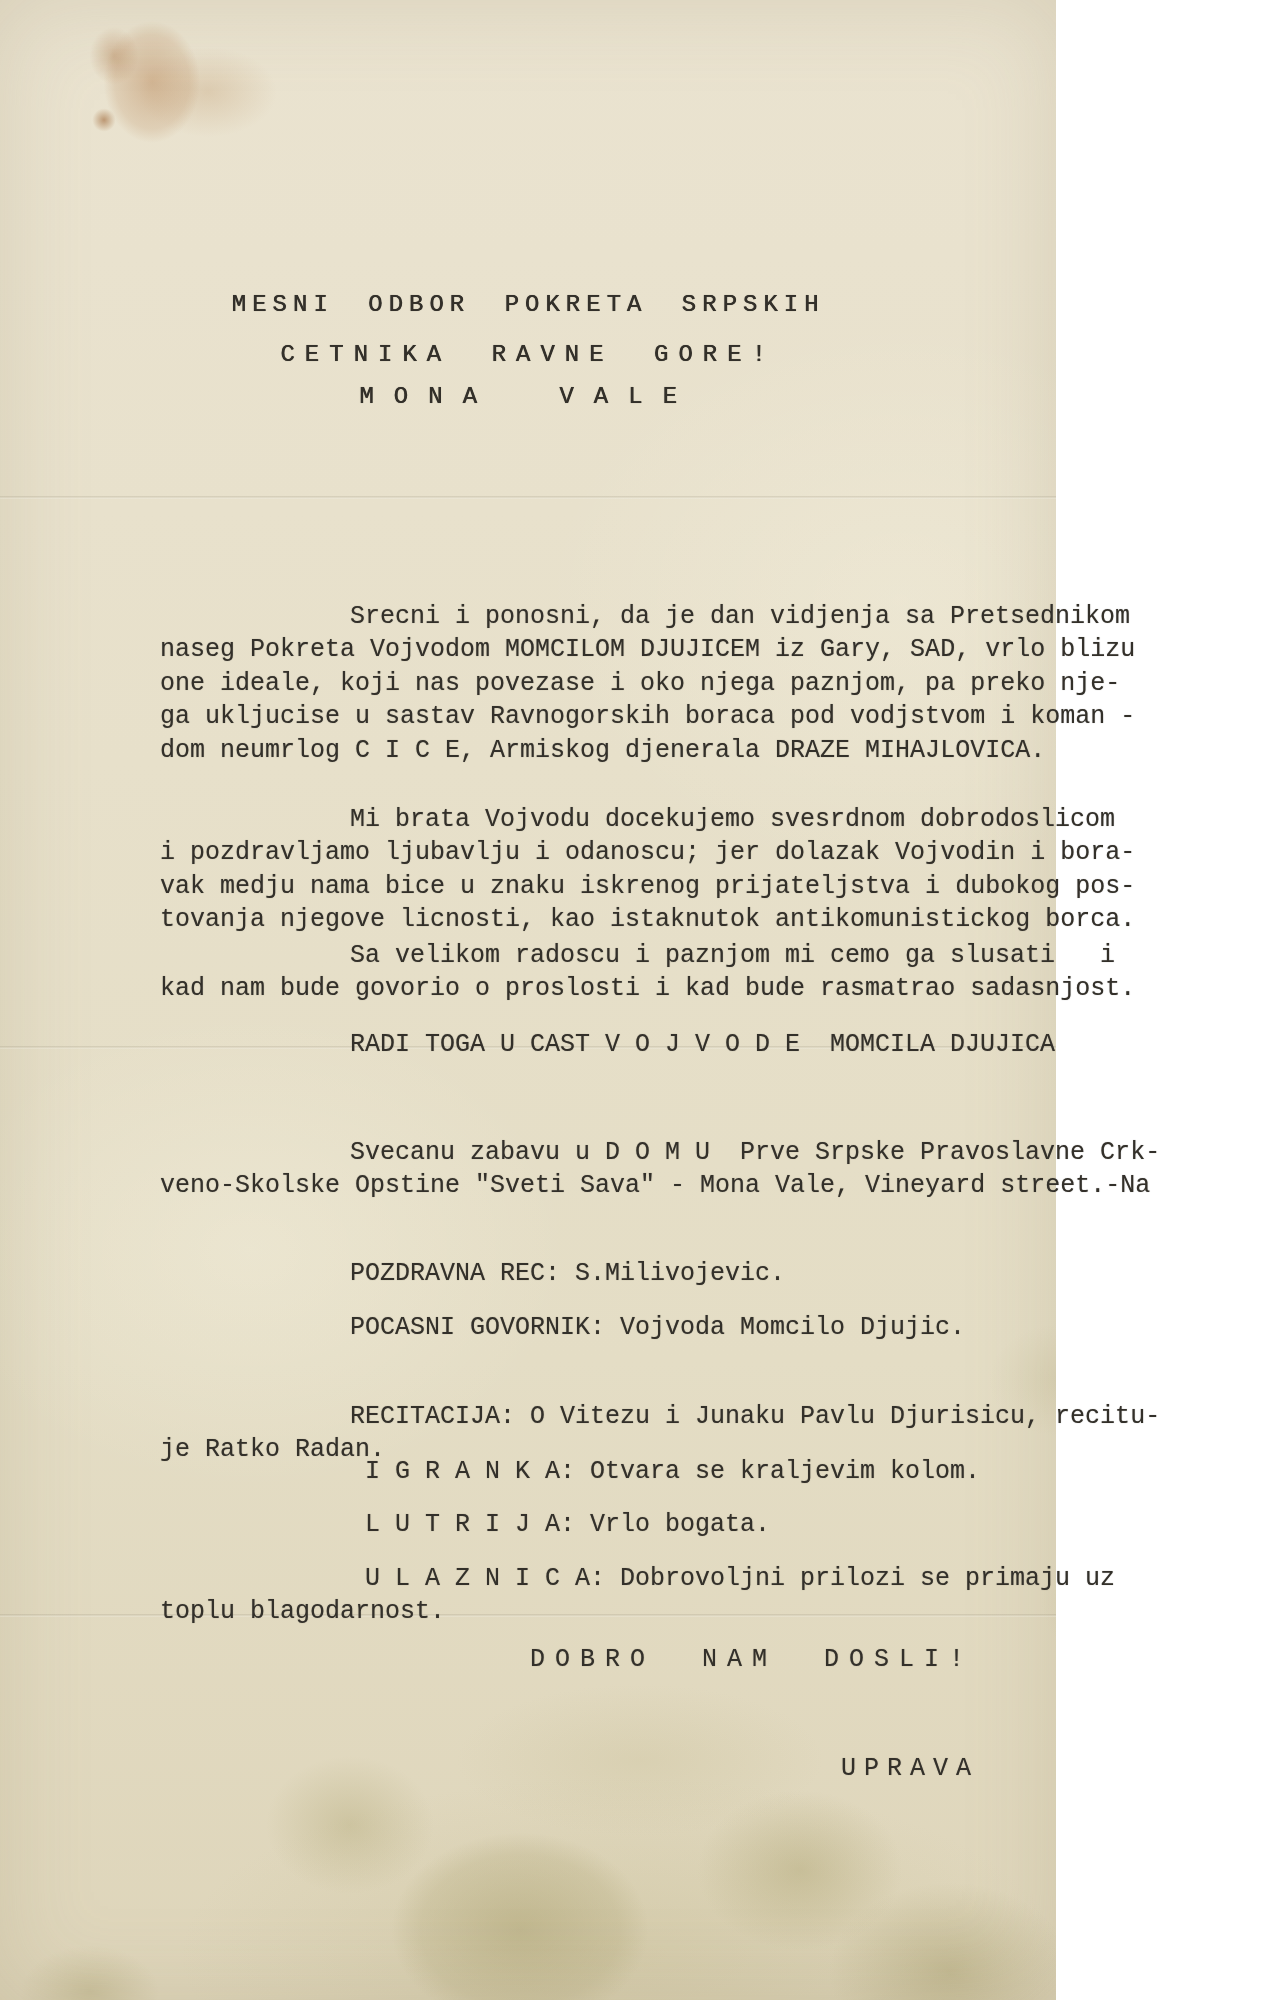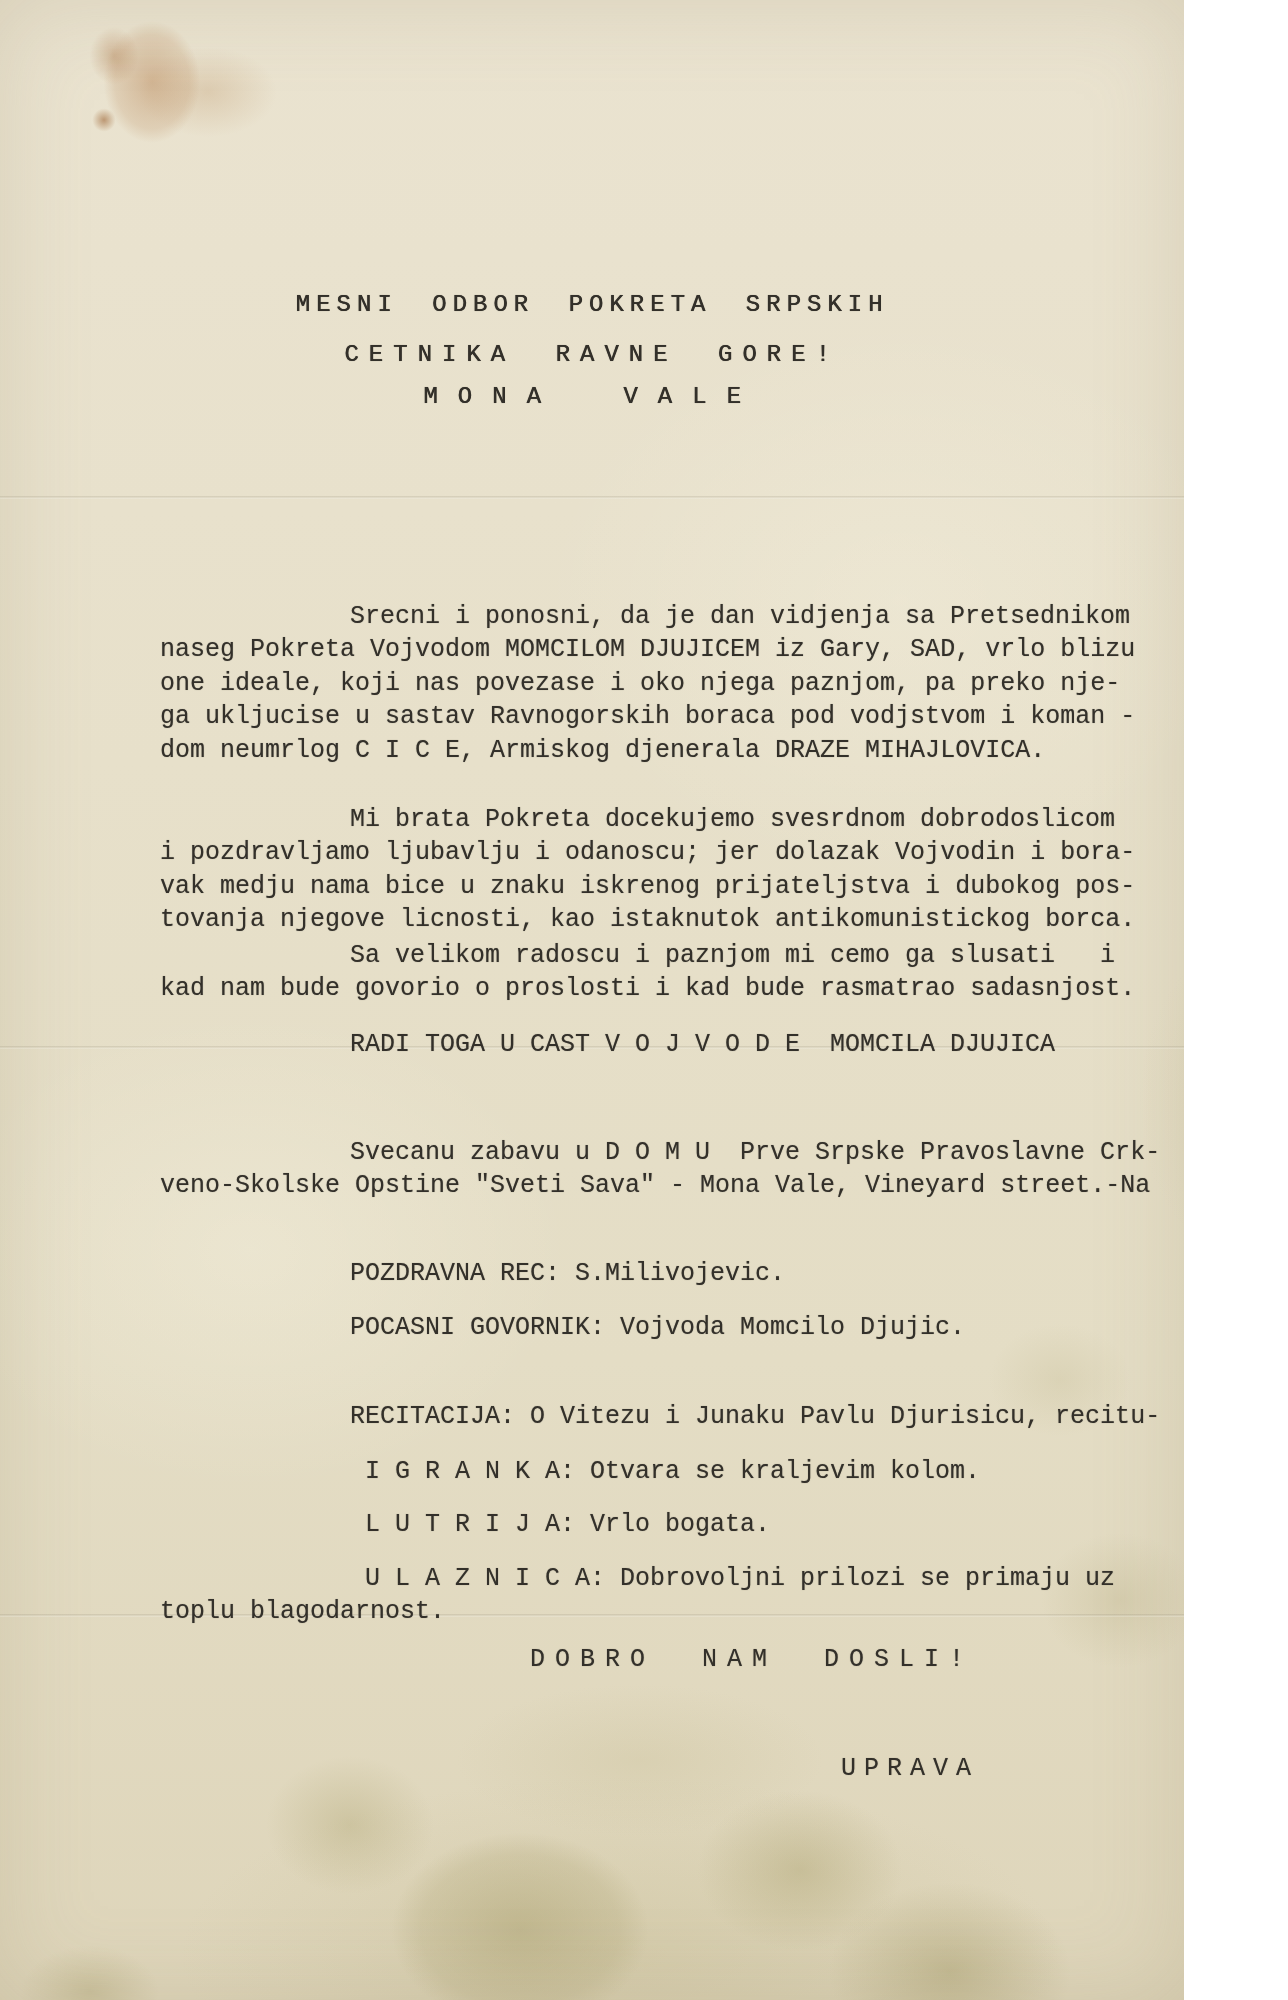--- a/index.html
+++ b/index.html
@@ -4,21 +4,21 @@
 <style>
   html, body {
     margin: 0;
     padding: 0;
     width: 1288px;
     height: 2000px;
     overflow: hidden;
   }
   .page {
     position: relative;
-    width: 1184px;
+    width: 1056px;
     height: 2000px;
     font-family: "Liberation Mono", "DejaVu Sans Mono", monospace;
     color: #33302a;
     background:
       
       radial-gradient(ellipse 62px 78px at 152px 82px, rgba(186,138,92,0.50), rgba(186,138,92,0.22) 60%, rgba(186,138,92,0) 78%),
       radial-gradient(ellipse 34px 40px at 114px 56px, rgba(172,120,72,0.42), rgba(172,120,72,0) 72%),
       radial-gradient(circle 15px at 104px 120px, rgba(158,102,54,0.60), rgba(158,102,54,0) 78%),
       radial-gradient(ellipse 92px 60px at 208px 92px, rgba(190,150,105,0.30), rgba(190,150,105,0) 75%),
       
@@ -101,21 +101,21 @@
 
   <div class="block" style="top:600px;">
     <div class="line ind">Srecni i ponosni, da je dan vidjenja sa Pretsednikom</div>
     <div class="line">naseg Pokreta Vojvodom MOMCILOM DJUJICEM iz Gary, SAD, vrlo blizu</div>
     <div class="line">one ideale, koji nas povezase i oko njega paznjom, pa preko nje-</div>
     <div class="line">ga ukljucise u sastav Ravnogorskih boraca pod vodjstvom i koman -</div>
     <div class="line">dom neumrlog C I C E, Armiskog djenerala DRAZE MIHAJLOVICA.</div>
   </div>
 
   <div class="block" style="top:803px;">
-    <div class="line ind">Mi brata Pokreta docekujemo svesrdnom dobrodoslicom</div>
+    <div class="line ind">Mi brata Vojvodu docekujemo svesrdnom dobrodoslicom</div>
     <div class="line">i pozdravljamo ljubavlju i odanoscu; jer dolazak Vojvodin i bora-</div>
     <div class="line">vak medju nama bice u znaku iskrenog prijateljstva i dubokog pos-</div>
     <div class="line">tovanja njegove licnosti, kao istaknutok antikomunistickog borca.</div>
   </div>
 
   <div class="block" style="top:939px;">
     <div class="line ind">Sa velikom radoscu i paznjom mi cemo ga slusati   i</div>
     <div class="line">kad nam bude govorio o proslosti i kad bude rasmatrao sadasnjost.</div>
   </div>
 
@@ -130,20 +130,21 @@
   </div>
 
   <div class="block" style="top:1257px;">
     <div class="line ind">POZDRAVNA REC: S.Milivojevic.</div>
   </div>
   <div class="block" style="top:1311px;">
     <div class="line ind">POCASNI GOVORNIK: Vojvoda Momcilo Djujic.</div>
   </div>
   <div class="block" style="top:1400px;">
     <div class="line ind">RECITACIJA: O Vitezu i Junaku Pavlu Djurisicu, recitu-</div>
+    <div class="line">je Ratko Radan.</div>
   </div>
   <div class="block" style="top:1455px;">
     <div class="line ind2">I G R A N K A: Otvara se kraljevim kolom.</div>
   </div>
   <div class="block" style="top:1508px;">
     <div class="line ind2">L U T R I J A: Vrlo bogata.</div>
   </div>
   <div class="block" style="top:1562px;">
     <div class="line ind2">U L A Z N I C A: Dobrovoljni prilozi se primaju uz</div>
     <div class="line">toplu blagodarnost.</div>

